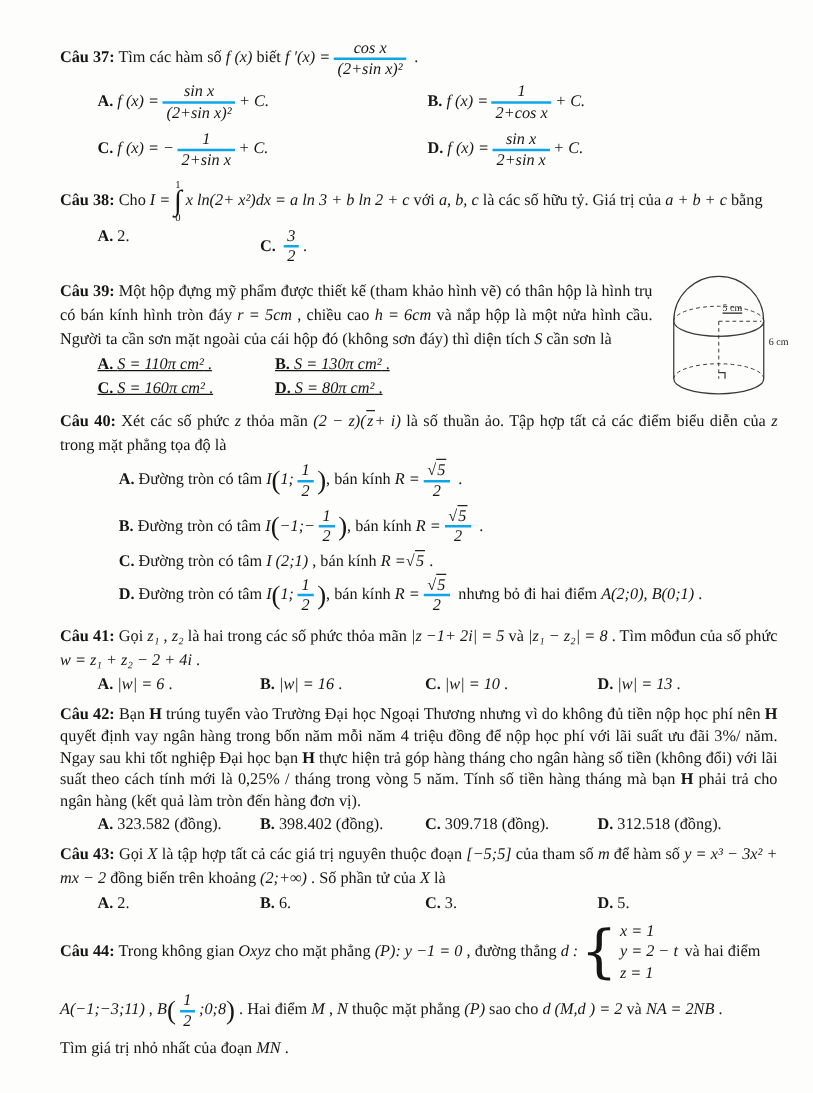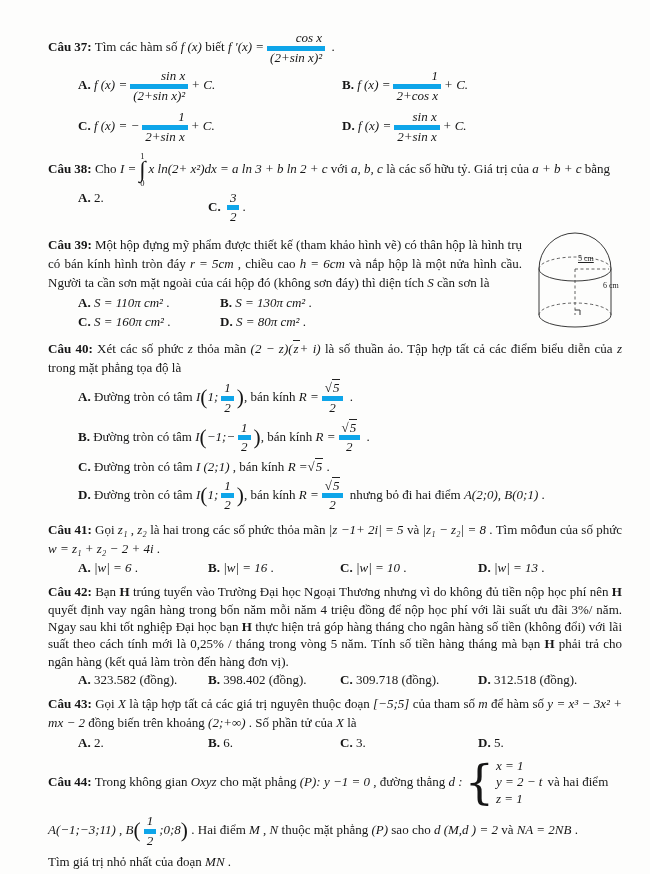--- a/index.html
+++ b/index.html
@@ -9,43 +9,43 @@
     overflow:hidden;position:relative;
   }
   .page{box-sizing:border-box;width:650px;height:768px;padding:30px 28px 6px 48px;}
   .q{margin:0 0 7px 0;}
   .qbody{text-align:justify;line-height:1.45;}
   .dense{line-height:1.33;}
   .b{font-weight:bold;}
   .m{font-style:italic;}
   .t{}
   .frac{display:inline-flex;flex-direction:column;text-align:center;vertical-align:middle;margin:1px 3px;font-style:italic;line-height:1.12;}
-  .fn{border-bottom:5px solid #0ea5e9;padding:0 3px;text-align:right;}
+  .fn{border-bottom:2px solid #0ea5e9;padding:0 3px;}
   .fd{padding:0 3px;}
   .sqa{border-top:1px solid #222;padding:0 1px;}
   .intg{display:inline-flex;flex-direction:column;align-items:center;vertical-align:middle;line-height:1;margin:0 3px;}
   .il{font-size:8.5px;font-style:normal;}
   .isym{font-size:23px;line-height:.8;}
   .sys{display:inline-flex;align-items:center;vertical-align:middle;margin:0 2px;}
   .brace{font-size:46px;line-height:.8;font-weight:300;margin-right:2px;font-family:"DejaVu Serif",serif;}
   .syslines{display:inline-flex;flex-direction:column;font-style:italic;line-height:1.28;text-align:left;}
   .bigp{font-size:165%;vertical-align:middle;line-height:1;font-style:normal;}
   .bar{border-top:1px solid #222;font-style:italic;padding:0 1px;}
   .opts{margin-top:2px;}
   .g2{display:grid;grid-template-columns:264px 1fr;padding-left:30px;row-gap:5px;}
   .g4{display:grid;grid-template-columns:130px 132px 138px 1fr;padding-left:30px;}
-  .g39{display:grid;grid-template-columns:142px 1fr;padding-left:30px;row-gap:3px;}
+  .g39{display:grid;grid-template-columns:142px 1fr;padding-left:30px;row-gap:3px;text-decoration:underline;}
   .g1{padding-left:30px;}
-  .g1 .opt{margin:3px 0;}
+  .g1 .opt{margin:3px 17px;}
   .q39row{display:flex;align-items:center;}
   .q39left{flex:0 0 474px;width:474px;}
   .q39fig{position:relative;width:118px;height:106px;margin-left:6px;margin-top:-6px;}
   .figlabel{position:absolute;font-size:8px;color:#222;}
   .flr{left:50px;top:27px;text-decoration:underline;}
-  .flh{left:75px;top:54px;}
+  .flh{left:87px;top:54px;}
   svg .sl{stroke:#3a3a3a;stroke-width:1;fill:none;}
   svg .dl{stroke:#3a3a3a;stroke-width:.8;fill:none;stroke-dasharray:3,2.5;}
 </style>
 </head>
 <body>
 
 <div class="page">
 
   <section class="q">
     <div class="qbody"><span class="b">Câu 37:</span><span class="t"> Tìm các hàm số </span><span class="m">f (x)</span><span class="t"> biết </span><span class="m">f ′(x) =</span><span class="frac">

